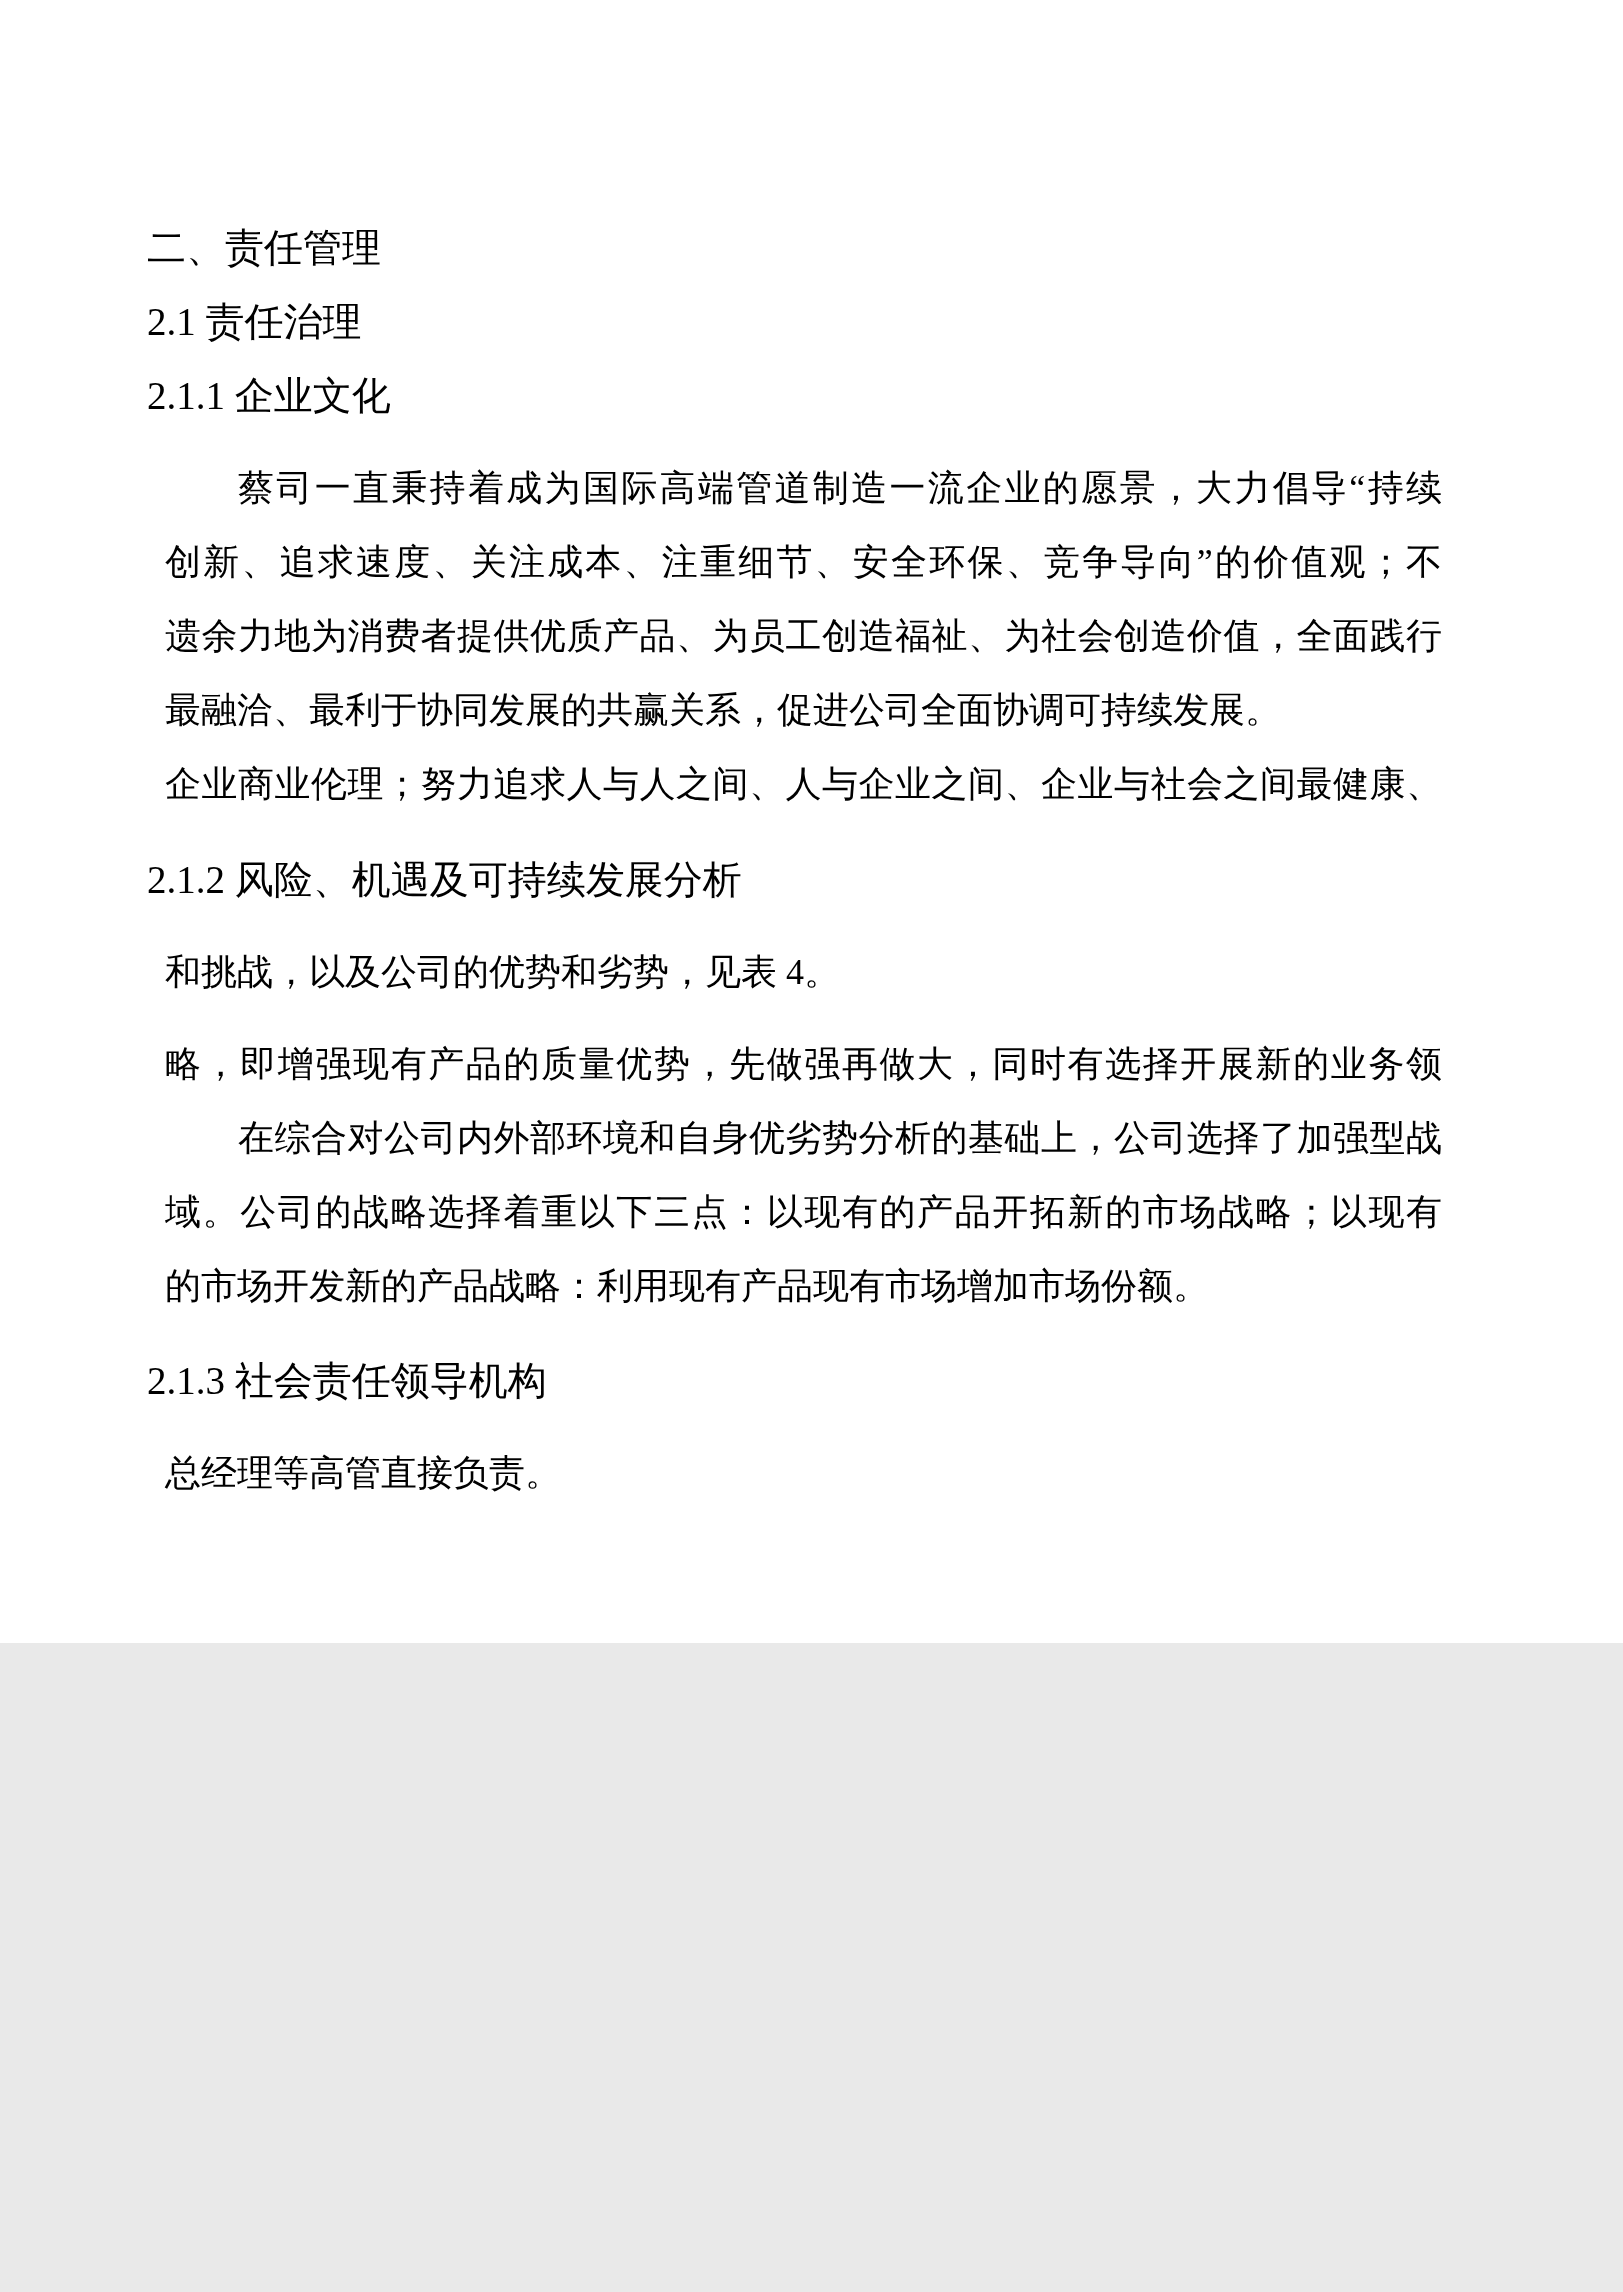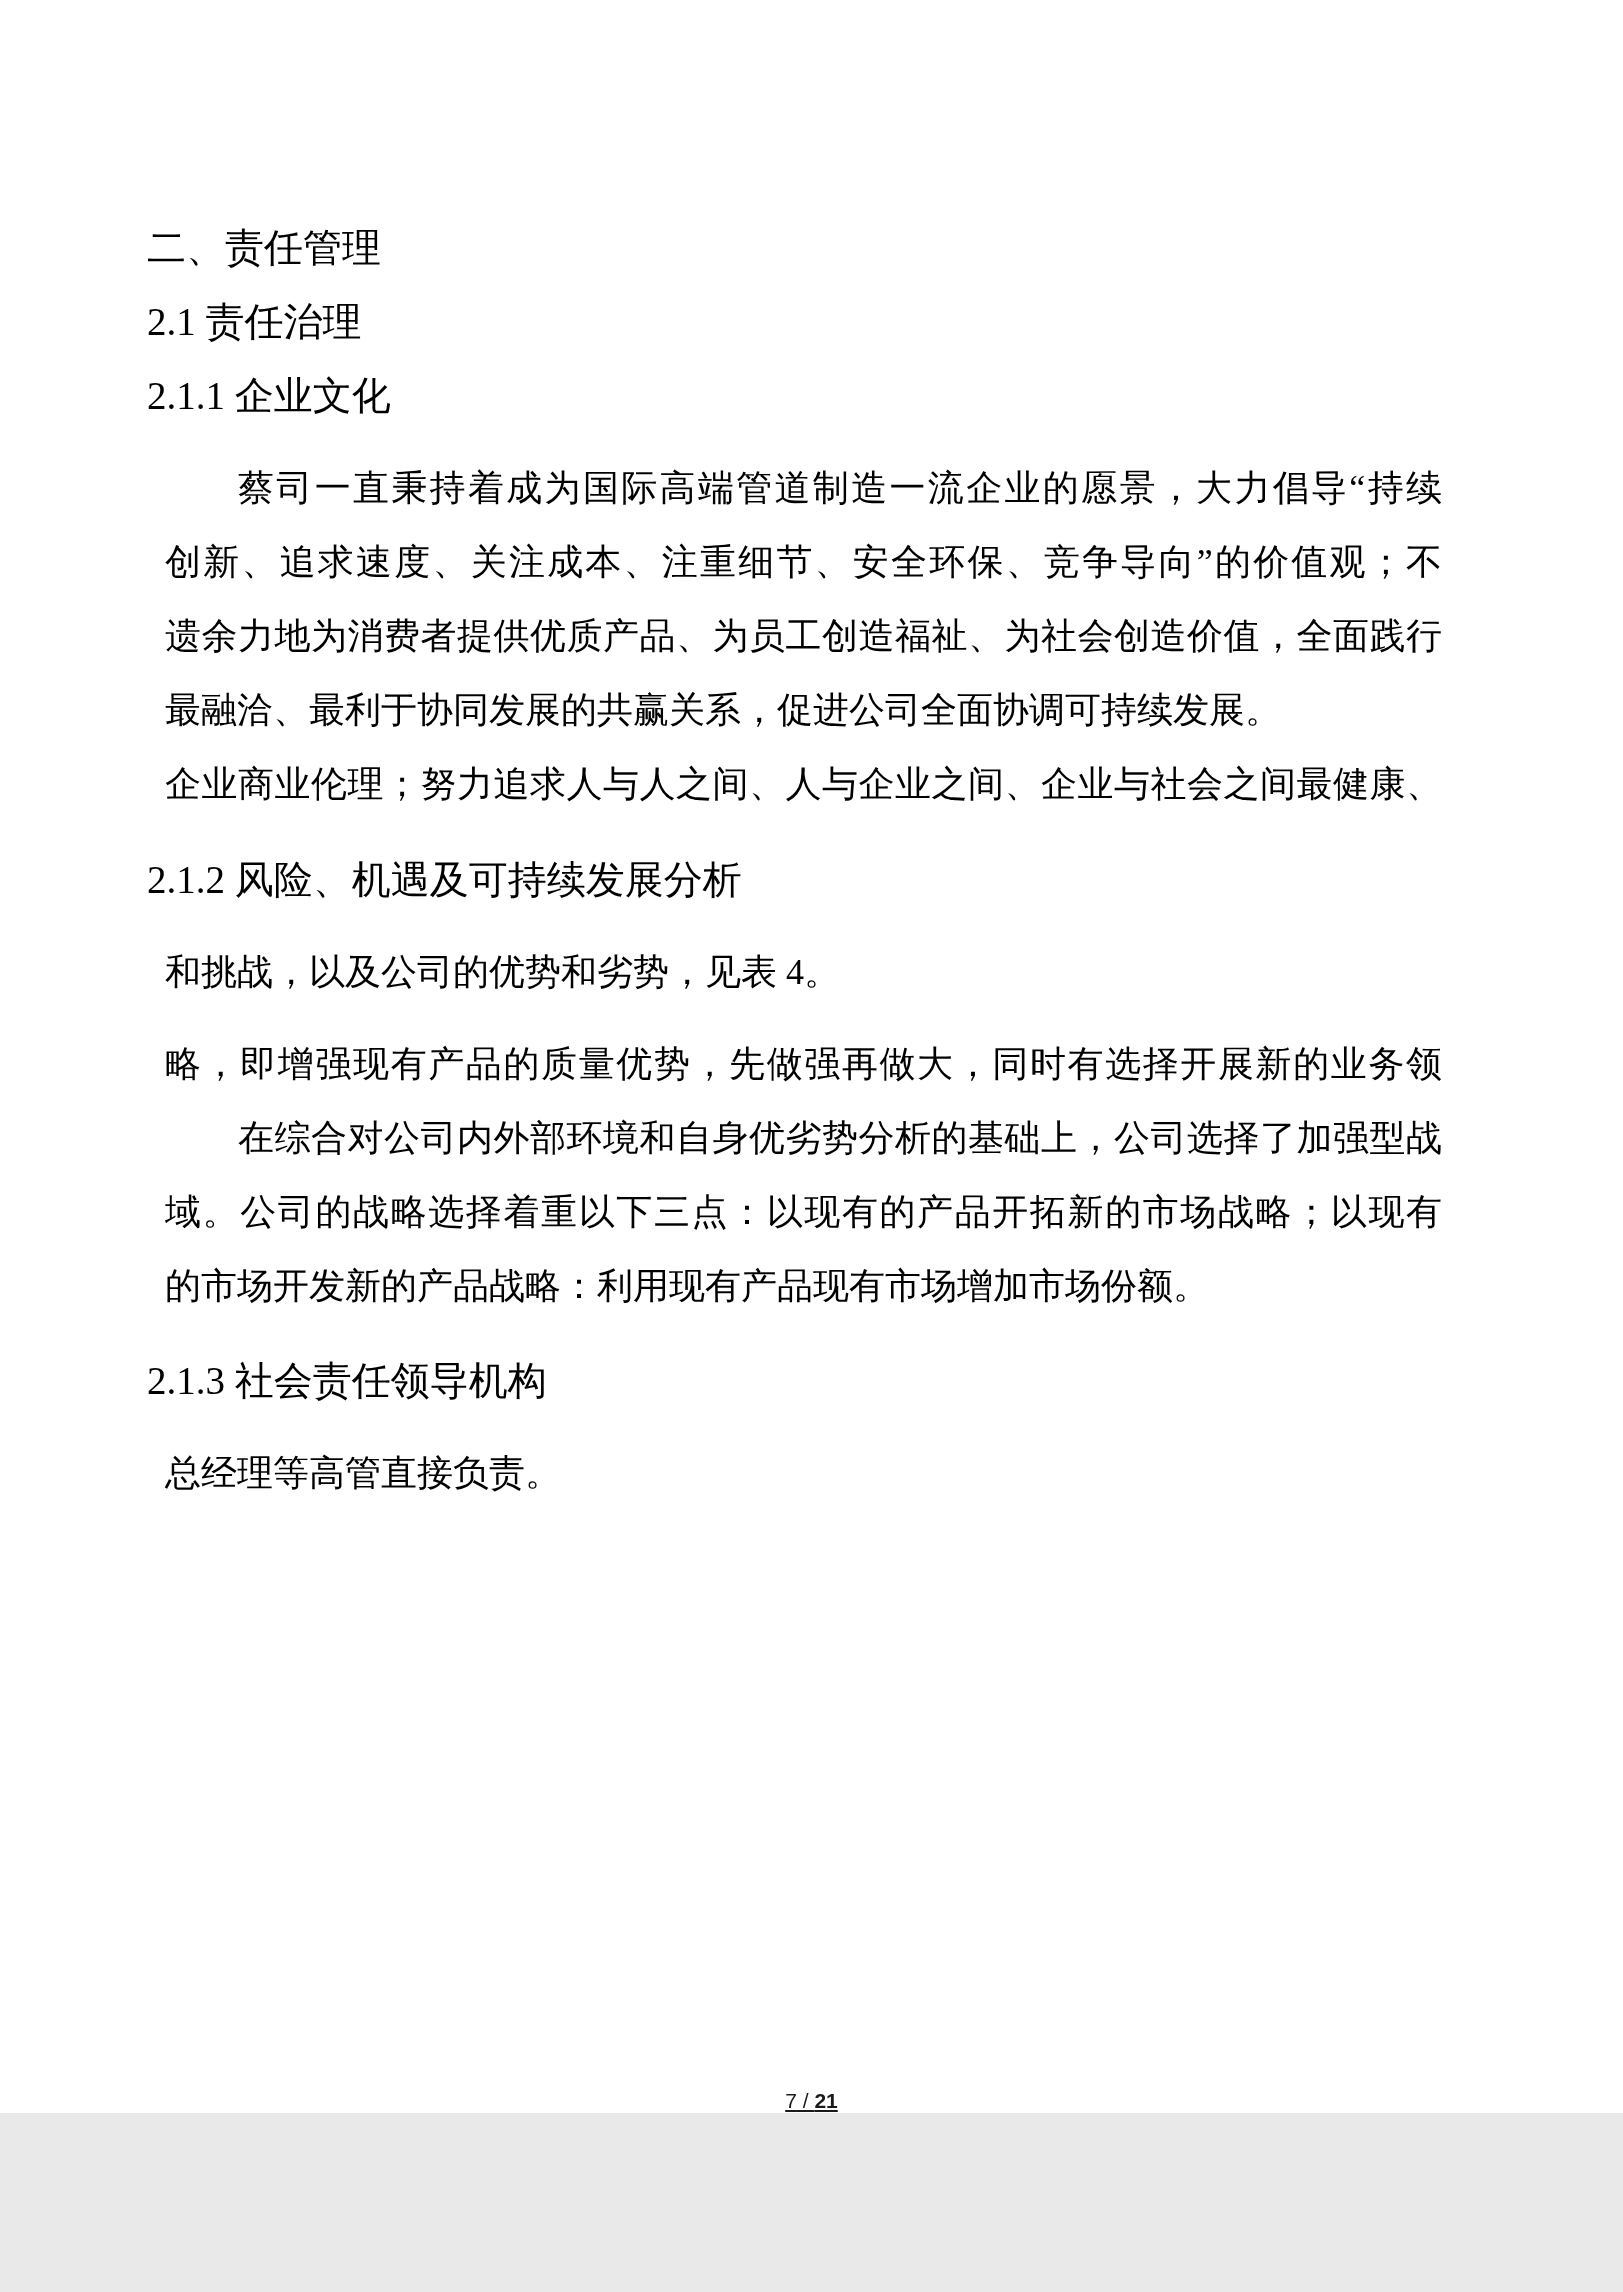--- a/index.html
+++ b/index.html
@@ -1,19 +1,19 @@
 <!DOCTYPE html>
 <html><head>
 <meta charset="utf-8">
 <style>
   html, body { margin: 0; padding: 0; background: #e9e9e9; }
   .page {
     position: relative;
     width: 1623px;
-    height: 2113px;
+    height: 1643px;
     background: #ffffff;
     color: #000000;
     font-family: "Liberation Serif", "DejaVu Serif", serif;
     overflow: hidden;
     margin: 0 auto;
   }
   .doc {
     padding: 211px 163px 0 147px;
   }
   .heading {

